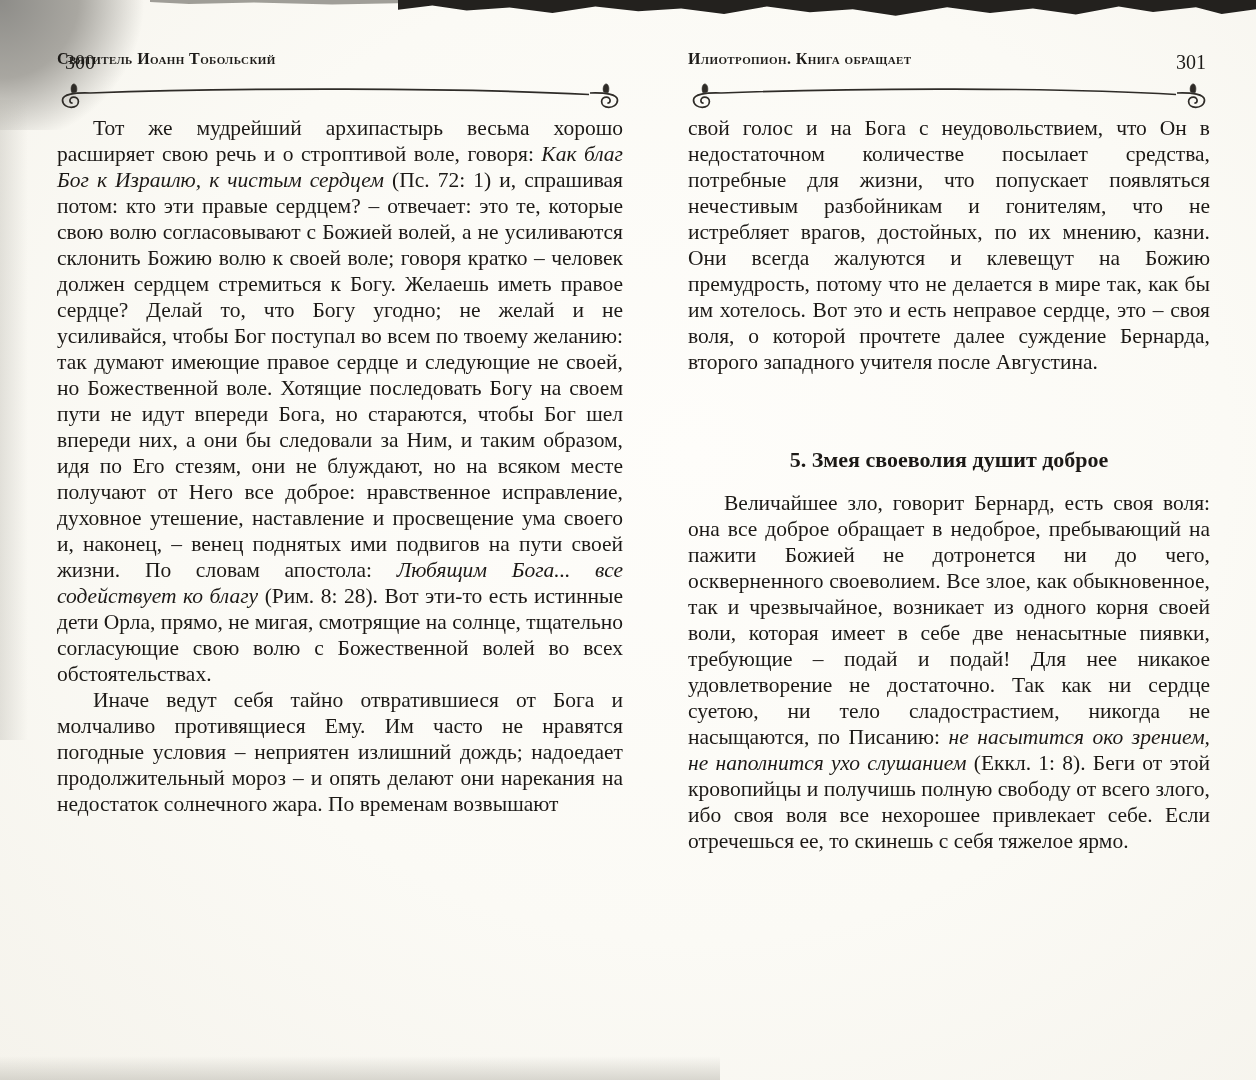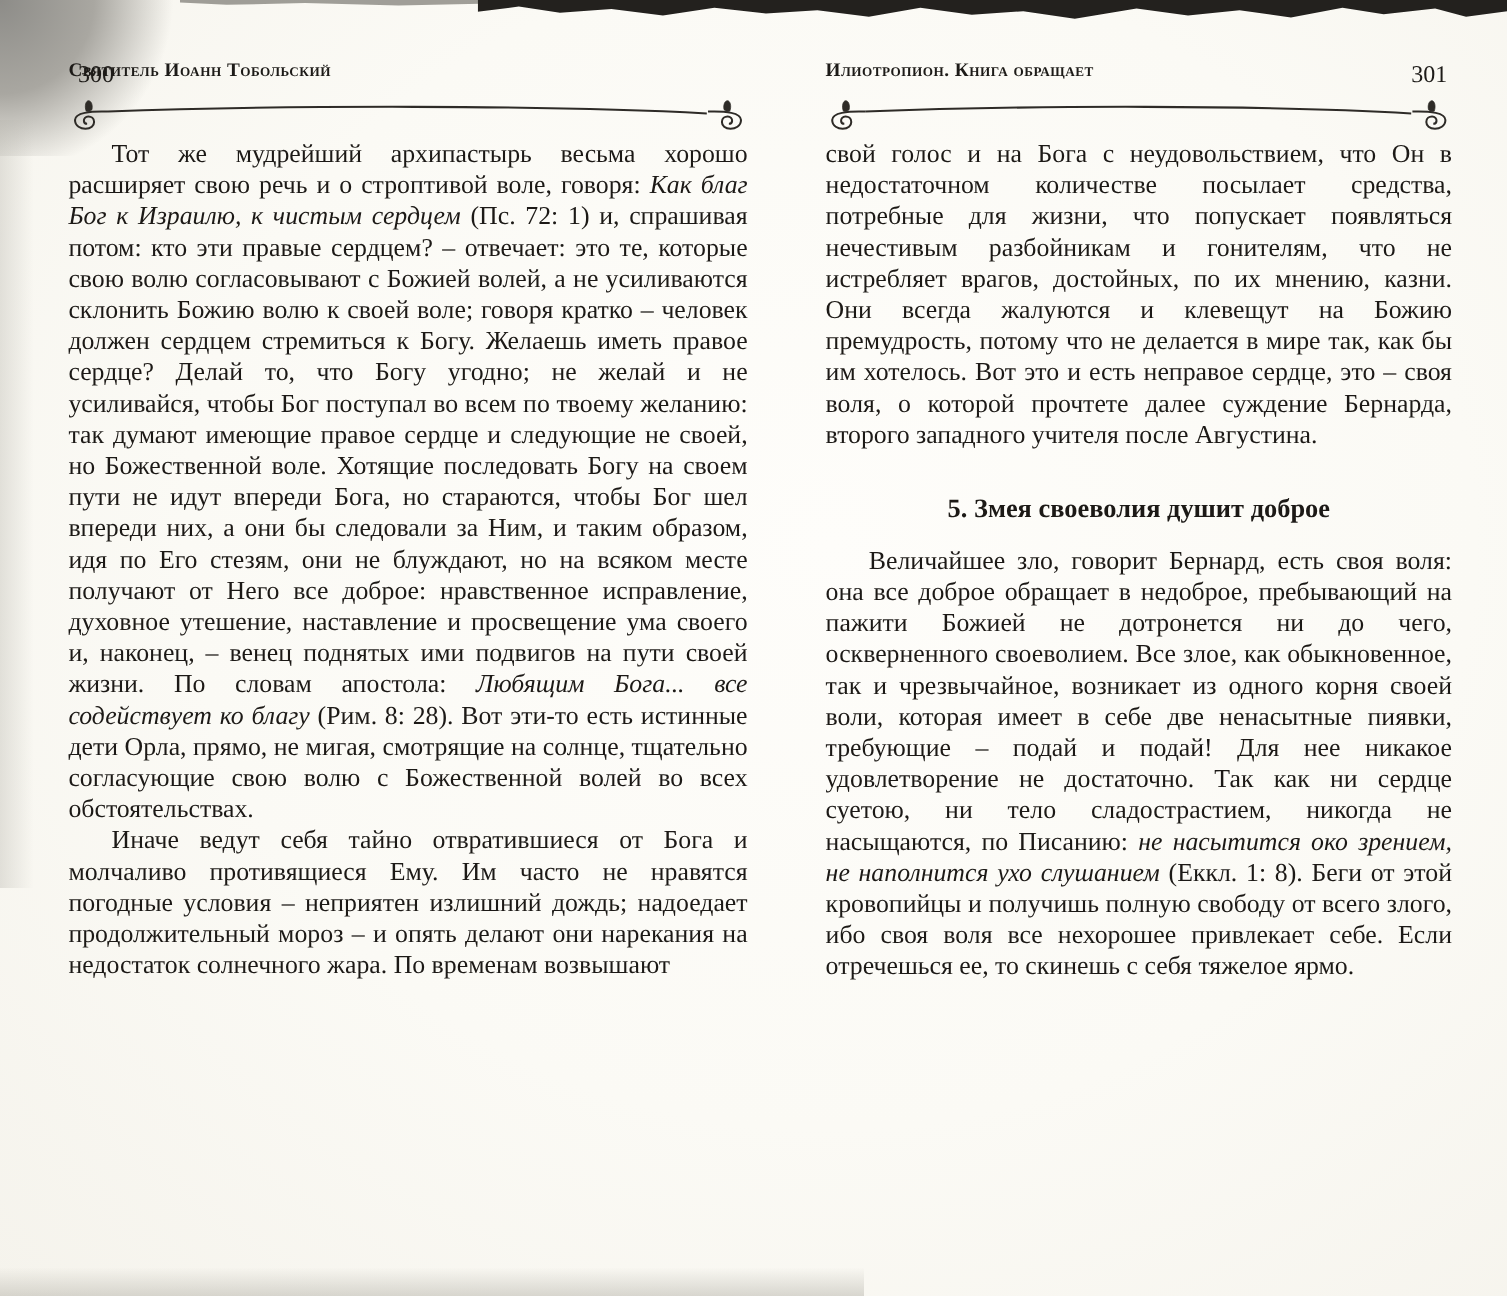--- a/index.html
+++ b/index.html
@@ -48,21 +48,21 @@
   .page-num{position:absolute;top:1px;font-size:20px;color:#1d1b18;}
   .page-num-left{left:8px;}
   .page-num-right{right:4px;text-align:center;}
   .rule-svg{display:block;width:100%;height:30px;margin:1px 0 4px;}
   .rule-svg path{stroke:#2e2b27;}
   .page-body{font-size:21.5px;line-height:26px;text-align:justify;color:#1c1916;}
   .para{margin:0;text-indent:36px;}
   .para.no-indent{text-indent:0;}
   .para i{font-style:italic;}
   .section-heading{
-    margin:36px 6px 17px;text-align:center;
+    margin:72px 6px 17px;text-align:center;
     font-size:22px;font-weight:700;color:#1c1916;
   }
 </style>
 </head>
 <body>
 
 <div class="scan">
 
   <div class="artifact-corner-tl"></div>
   <div class="artifact-top-thin"></div>

